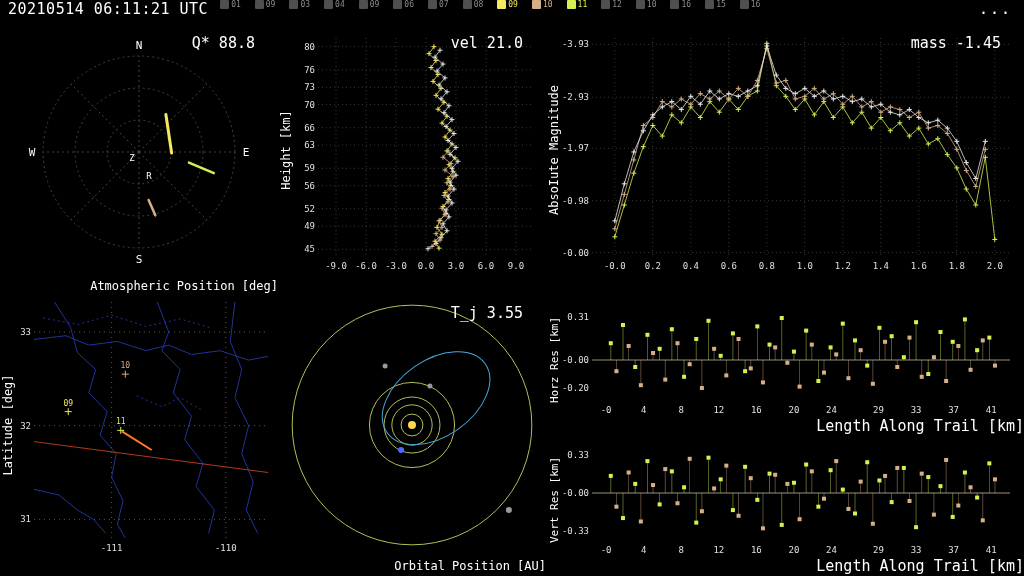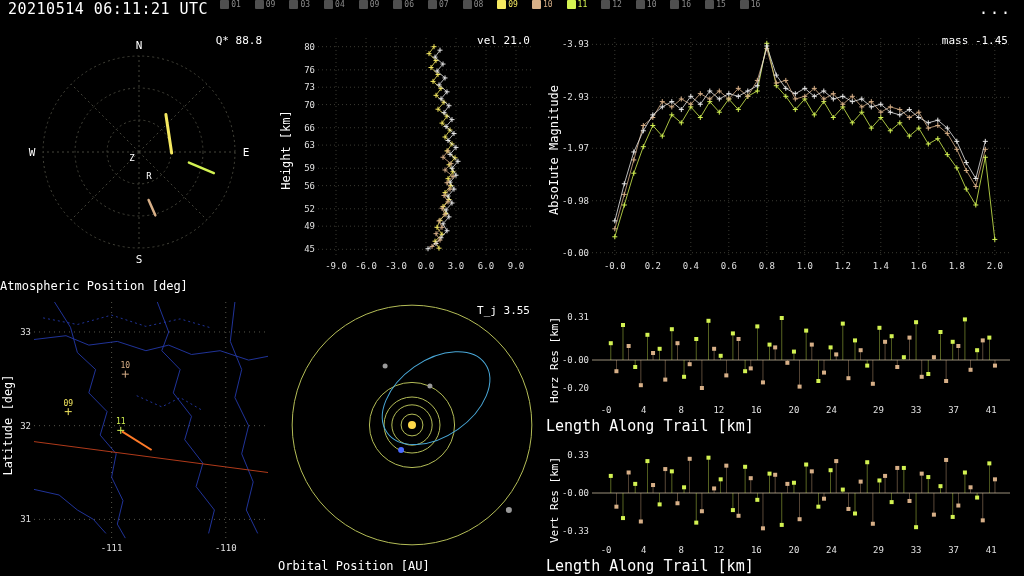--- a/index.html
+++ b/index.html
@@ -6,22 +6,22 @@
   .screen{position:relative;width:1024px;height:576px;background:#000;overflow:hidden;
     font-family:"DejaVu Sans Mono","Liberation Mono",monospace;color:#fff;}
   header{position:absolute;top:0;left:0;right:0;height:26px;display:flex;align-items:flex-start;}
   .timestamp{margin-left:8px;font-size:15px;letter-spacing:0.5px;white-space:nowrap;}
   .station-strip{margin-left:12px;display:flex;gap:14px;align-items:center;}
   .st{display:inline-flex;align-items:center;gap:2px;cursor:pointer;}
   .sw{width:9px;height:9px;border-radius:1px;display:inline-block;background:#4f4f4f;}
   .st b{font-size:8px;color:#8a8a8a;font-weight:normal;}
   .menu{margin-left:auto;margin-right:12px;font-size:15px;letter-spacing:2px;cursor:pointer;}
   .panel{position:absolute;}
-  .ptitle{position:absolute;top:8px;right:16px;font-size:11px;color:#fff;z-index:2;}
-  .xlab{position:absolute;bottom:3px;left:0;right:0;text-align:left;font-size:12px;color:#fff;}
+  .ptitle{position:absolute;top:8px;right:23px;font-size:15px;color:#fff;z-index:2;}
+  .xlab{position:absolute;bottom:3px;left:0;right:0;text-align:right;font-size:12px;color:#fff;}
   .ylab{position:absolute;left:8px;top:46%;transform:translate(-50%,-50%) rotate(-90deg);
     white-space:nowrap;font-size:12px;color:#fff;}
   .ylab.small{font-size:11px;}
   svg{position:absolute;display:block;}
   #p-atm{left:0;top:26px;width:278px;height:270px;}
   #p-atm svg{left:18px;top:6px;}
   #p-trail{left:278px;top:26px;width:268px;height:270px;}
   #p-trail svg{left:14px;top:4px;}
   #p-mag{left:546px;top:26px;width:478px;height:270px;}
   #p-mag svg{left:12px;top:4px;}

